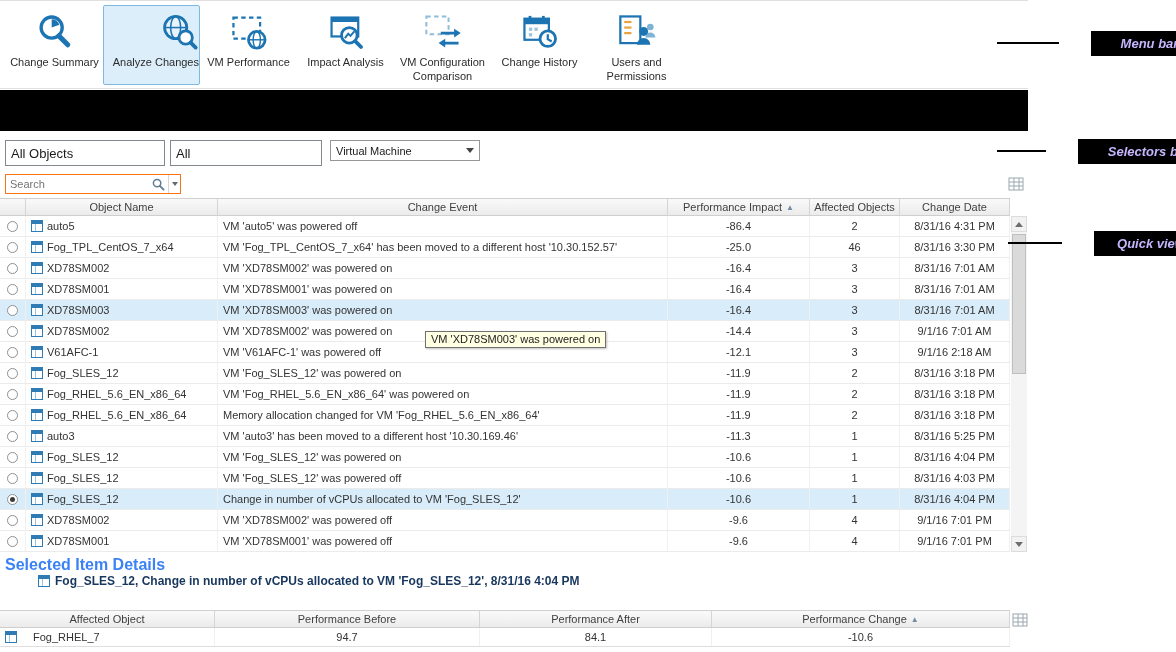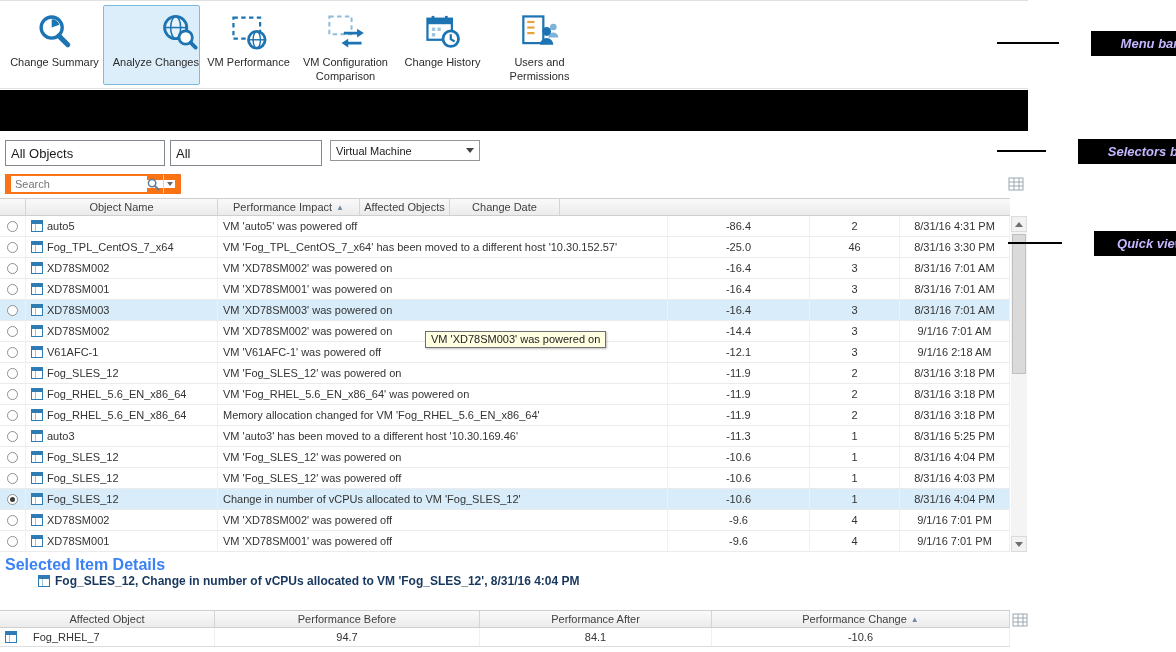--- a/index.html
+++ b/index.html
@@ -26,21 +26,21 @@
                font-size:13px; color:#1a1a1a; padding:12px 5px; font-family:"Liberation Sans",sans-serif; }
   #sel-scope { left:5px; top:0; width:160px; }
   #sel-group { left:170px; top:0; width:152px; }
   .combo { position:absolute; left:330px; top:0; width:150px; height:21px; border:1px solid #969696;
            background:#fff; font-size:11px; color:#1a1a1a; display:flex; align-items:center;
            padding:0 5px; justify-content:space-between; cursor:pointer; }
   .caret { width:0; height:0; border-left:4px solid transparent; border-right:4px solid transparent;
            border-top:5px solid #444; }
 
   
-  .search { position:absolute; left:5px; top:174px; width:176px; height:20px; border:6px solid #f97316;
+  .search { position:absolute; left:5px; top:174px; width:176px; height:20px; border:1px solid #f97316;
             background:#fff; display:flex; align-items:center; }
   .search input { flex:1; border:none; outline:none; font-size:11px; padding:2px 4px; color:#555;
                   font-family:"Liberation Sans",sans-serif; min-width:0; }
   .search .mag { margin-right:3px; display:flex; }
   .search .s-caret { width:12px; height:18px; border-left:1px solid #d5d5d5; display:flex;
                      align-items:center; justify-content:center; cursor:pointer; }
   .search .s-caret .caret { border-top-color:#666; border-left-width:3px; border-right-width:3px; border-top-width:4px; }
   .colchooser { position:absolute; width:16px; height:14px; cursor:pointer; }
   #colchooser-main { left:1008px; top:177px; }
   #colchooser-details { left:1012px; top:613px; }
@@ -133,20 +133,32 @@
           <circle cx="25" cy="25" r="7.5" fill="#fff" stroke="#1c74b2" stroke-width="2.5"></circle>
           <ellipse cx="25" cy="25" rx="3.3" ry="7.5" fill="none" stroke="#1c74b2" stroke-width="1.3"></ellipse>
           <line x1="17.5" y1="25" x2="32.5" y2="25" stroke="#1c74b2" stroke-width="1.3"></line>
         </svg>
       </span>
       <span class="lbl">VM Performance</span>
     </div>
     <div class="menu-item">
       <span class="icon">
         <svg width="40" height="40" viewBox="0 0 36 36">
+          <rect x="5" y="5" width="24" height="17" fill="#fff" stroke="#1c74b2" stroke-width="2"></rect>
+          <rect x="5" y="5" width="24" height="4" fill="#1c74b2"></rect>
+          <circle cx="21" cy="21" r="7" fill="#fff" stroke="#1c74b2" stroke-width="2.5"></circle>
+          <polyline points="17,23.5 20,19.5 22,21.5 25.5,17.5" fill="none" stroke="#1c74b2" stroke-width="1.8"></polyline>
+          <line x1="26.5" y1="26.5" x2="31.5" y2="31.5" stroke="#1c74b2" stroke-width="3.5" stroke-linecap="round"></line>
+        </svg>
+      </span>
+      <span class="lbl">Impact Analysis</span>
+    </div>
+    <div class="menu-item">
+      <span class="icon">
+        <svg width="40" height="40" viewBox="0 0 36 36">
           <rect x="3" y="4" width="20" height="16" fill="none" stroke="#8fbcd9" stroke-width="1.8" stroke-dasharray="4 3"></rect>
           <path d="M34 19 l-6 -4 v2.8 h-12 v2.4 h12 v2.8 z" fill="#1c74b2"></path>
           <path d="M14 28 l6 -4 v2.8 h12 v2.4 h-12 v2.8 z" fill="#1c74b2"></path>
         </svg>
       </span>
       <span class="lbl">VM Configuration Comparison</span>
     </div>
     <div class="menu-item">
       <span class="icon">
         <svg width="40" height="40" viewBox="0 0 36 36">
@@ -212,20 +224,23 @@
       <line x1="11" y1="1" x2="11" y2="13" stroke="#9aa7b0" stroke-width="1"></line>
     </svg>
   </span>
 
   <div class="qv">
     <div class="qv-header">
       <div class="qv-h w-radio"></div>
       <div class="qv-h w-name">
         <span>Object Name</span>
       </div>
+      <div class="qv-h w-event">
+        <span>Change Event</span>
+      </div>
       <div class="qv-h w-impact">
         <span>Performance Impact</span>
         <span class="sort">▲</span>
       </div>
       <div class="qv-h w-affected">
         <span>Affected Objects</span>
       </div>
       <div class="qv-h w-date">
         <span>Change Date</span>
       </div>

